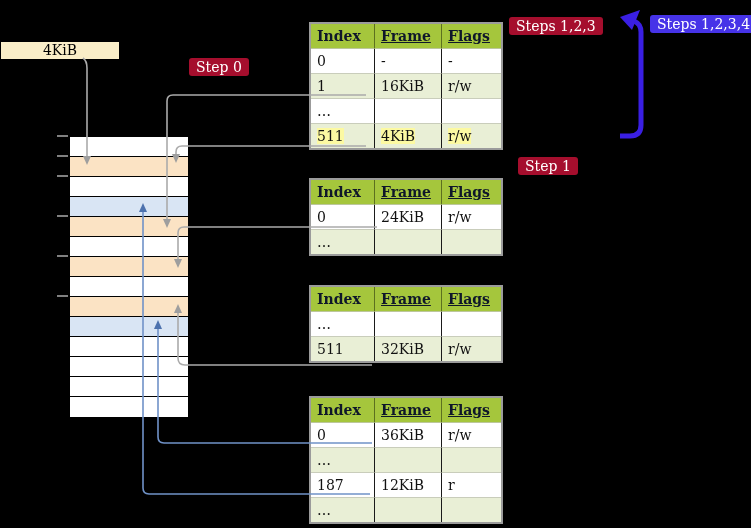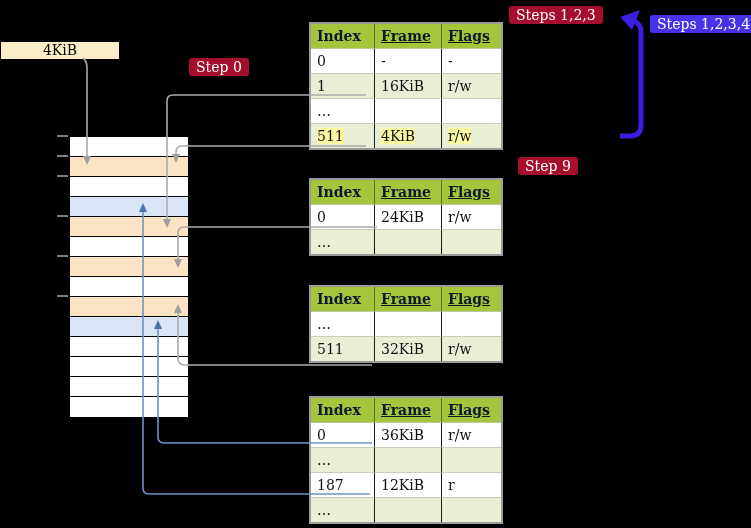--- a/index.html
+++ b/index.html
@@ -110,23 +110,23 @@
 
     <g>
       <path class="thick-line" d="M620,136 L630,136 Q641,136 641,125 L641,32 Q641,24 634,21"></path>
       <polygon class="thick-head" points="620,17 640,10 632,30"></polygon>
     </g>
   </svg>
 
   <div id="framelabel">4KiB</div>
 
   <div class="badge red z7" style="left:189px;top:58px;">Step 0</div>
-  <div class="badge red z7" style="left:509px;top:6px;">Steps 1,2,3</div>
+  <div class="badge red z7" style="left:509px;top:17px;">Steps 1,2,3</div>
   <div class="badge blue z7" style="left:650px;top:15px;">Steps 1,2,3,4</div>
-  <div class="badge red z7" style="left:518px;top:157px;">Step 9</div>
+  <div class="badge red z7" style="left:518px;top:157px;">Step 1</div>
 
   <table class="ptable" style="left:309px;top:22px;">
     <thead>
         <tr>
       <th>Index</th>
       <th class="c2">Frame</th>
       <th class="c3">Flags</th>
     </tr>
       </thead>
     <tbody>

